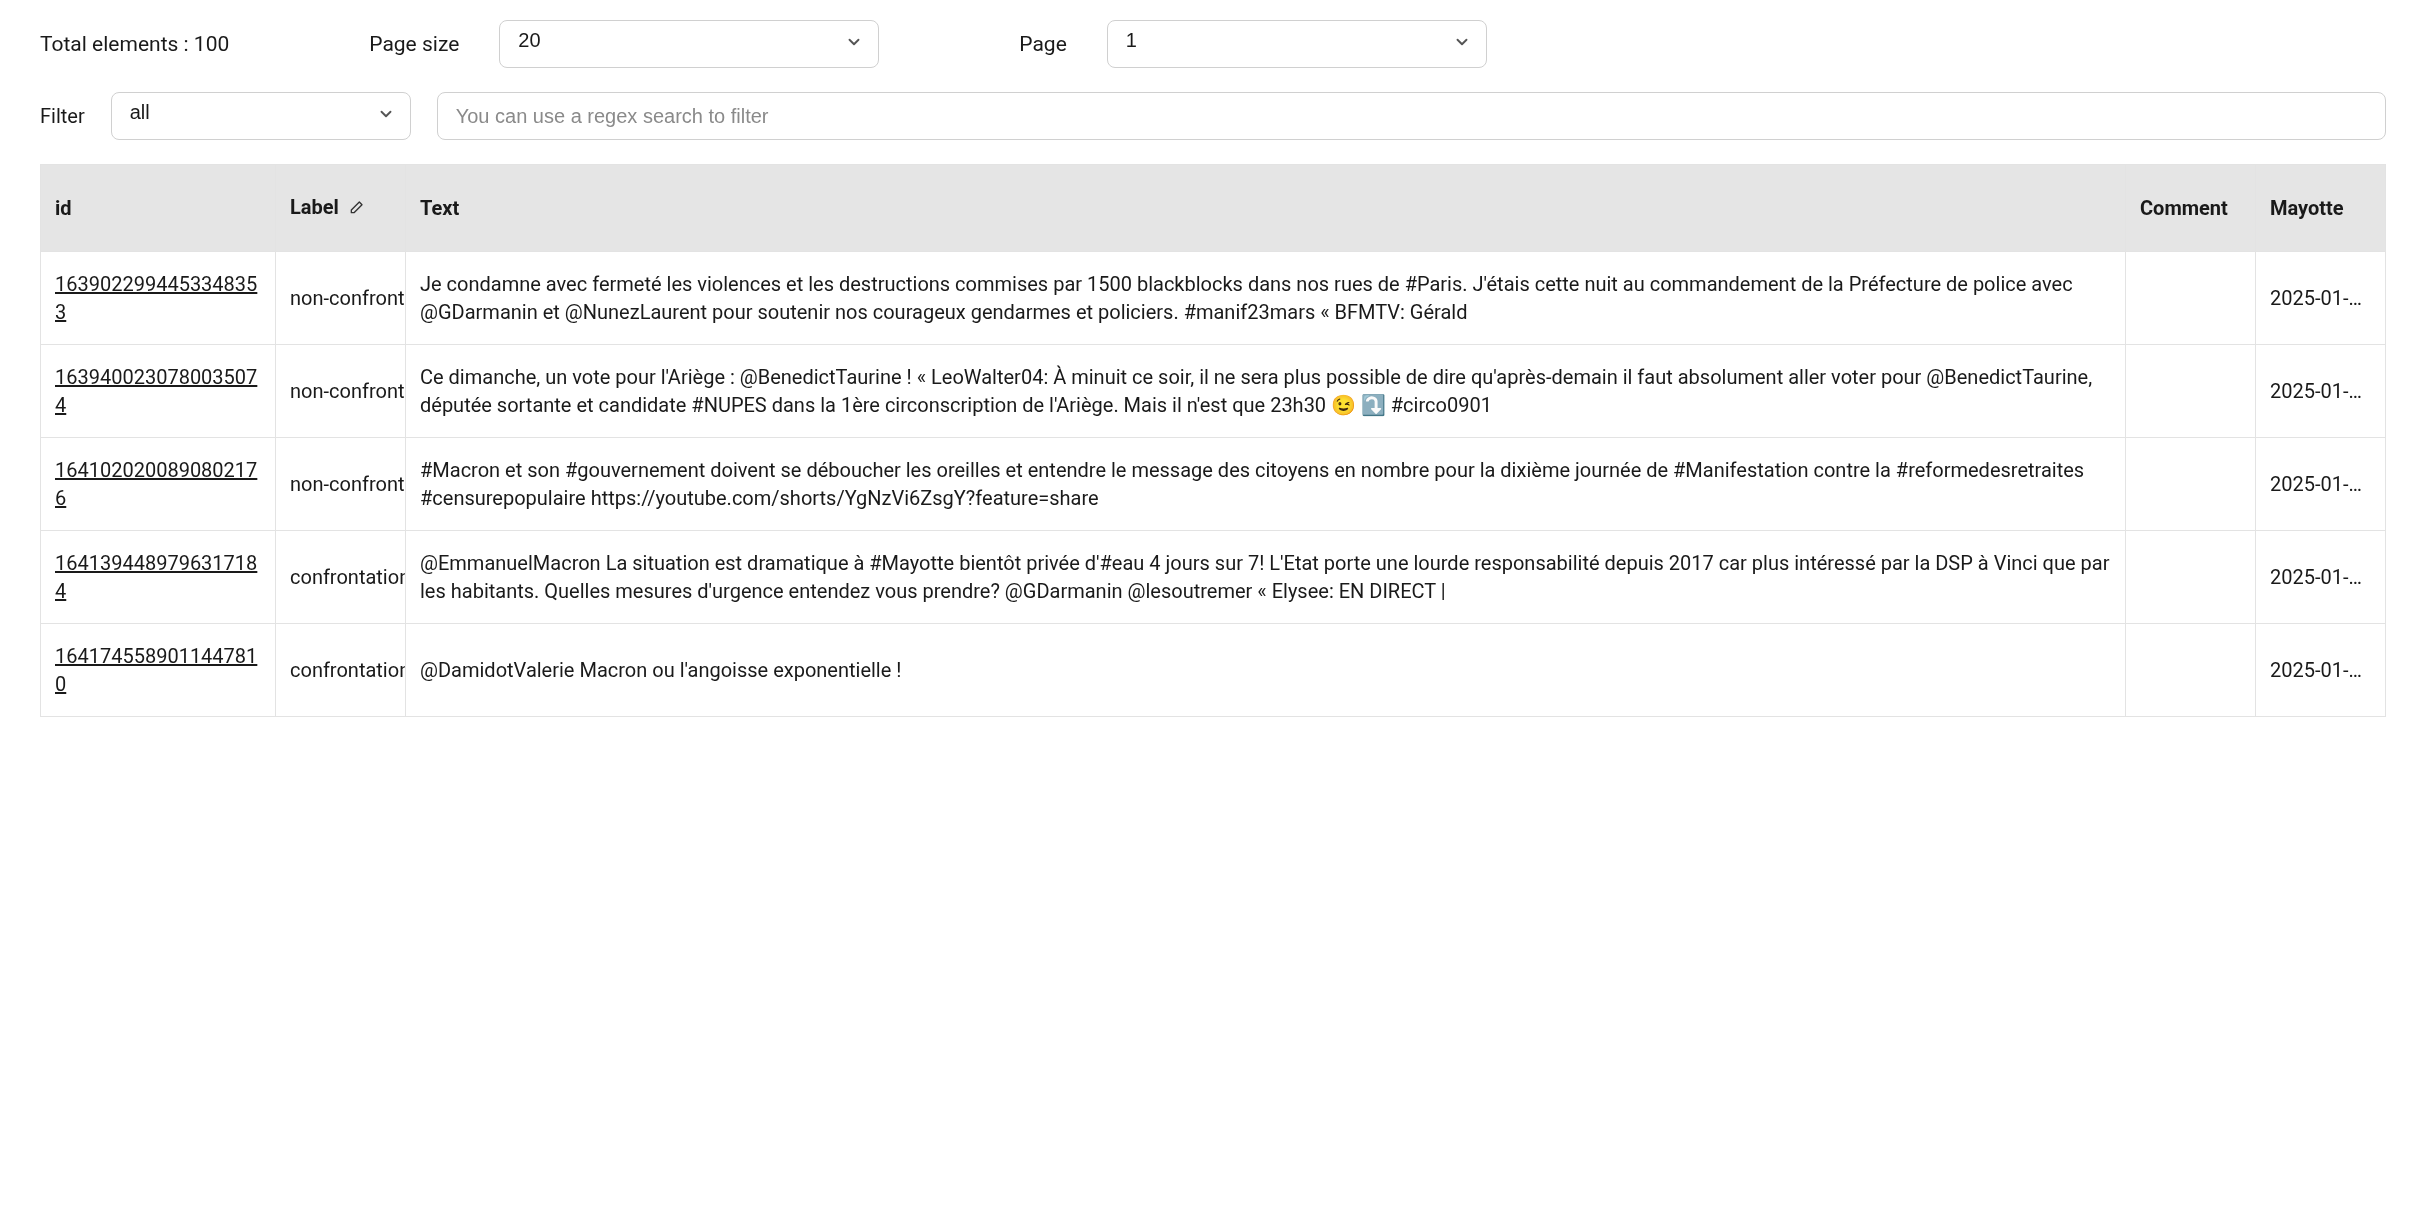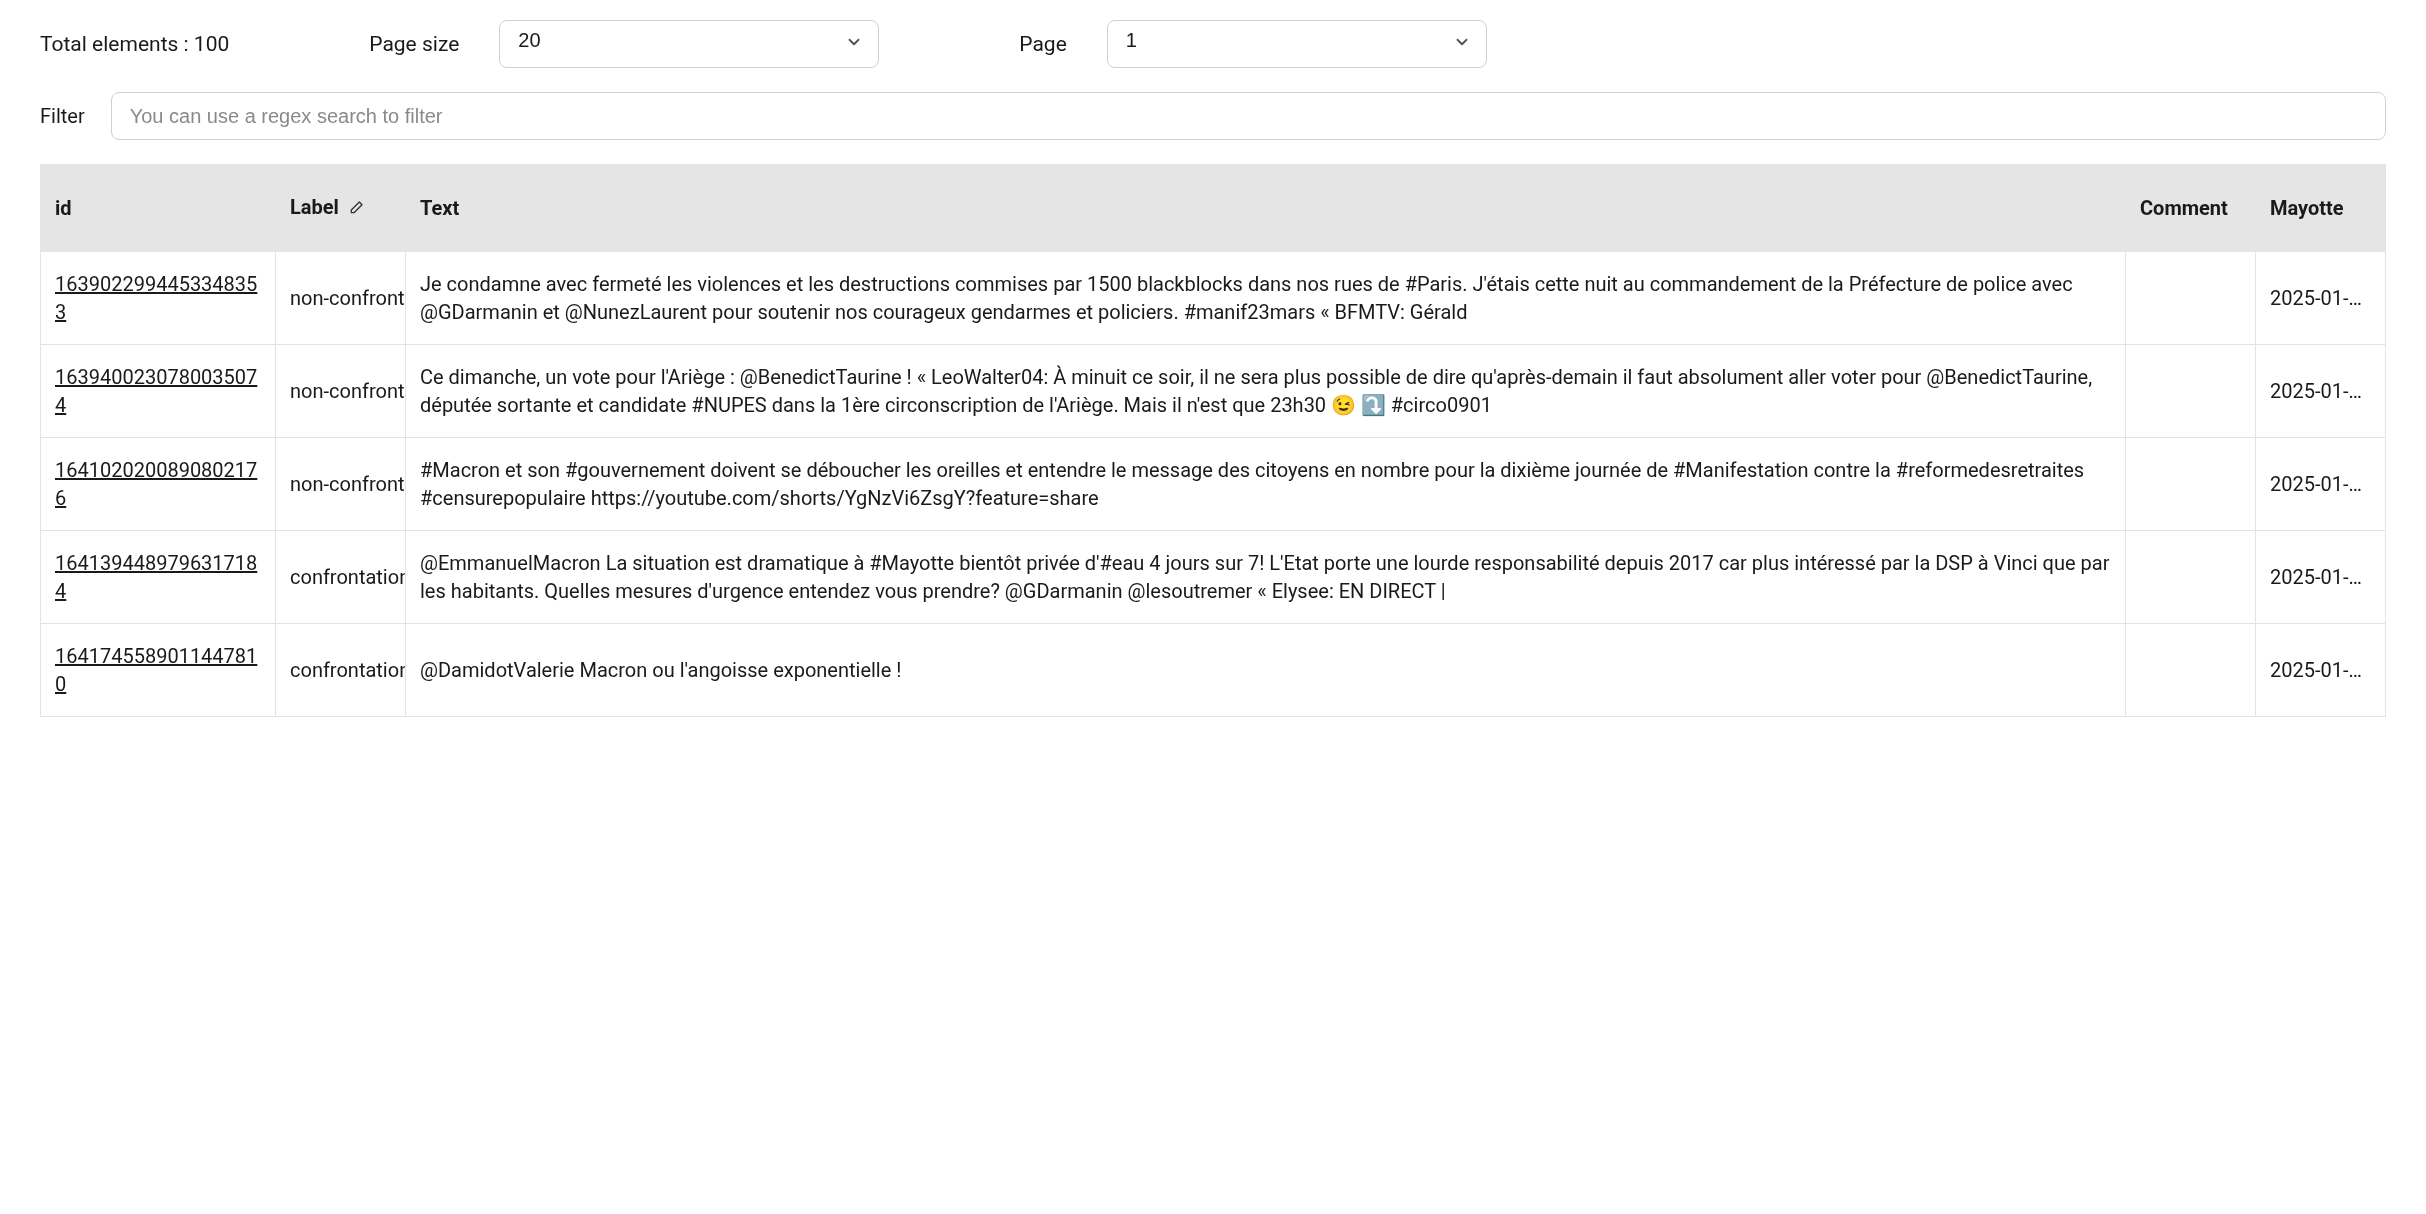--- a/index.html
+++ b/index.html
@@ -143,20 +143,30 @@
     <span class="chev">
       <svg class="chev-svg" viewBox="0 0 24 24" fill="none" stroke="currentColor" stroke-width="2.5" stroke-linecap="round" stroke-linejoin="round">
           <polyline points="6 9 12 15 18 9"></polyline>
         </svg>
     </span>
   </span>
 </div>
 
 <div class="filter-row">
   <span class="label">Filter</span>
+  <span class="select-wrap filter-type-select">
+    <select>
+      <option>all</option>
+    </select>
+    <span class="chev">
+      <svg class="chev-svg" viewBox="0 0 24 24" fill="none" stroke="currentColor" stroke-width="2.5" stroke-linecap="round" stroke-linejoin="round">
+          <polyline points="6 9 12 15 18 9"></polyline>
+        </svg>
+    </span>
+  </span>
   <input class="search-input" type="text" placeholder="You can use a regex search to filter" style="">
 </div>
 
 <table>
   <colgroup>
     <col class="col-id">
       <col class="col-label">
       <col class="col-text">
       <col class="col-comment">
       <col class="col-changed">

